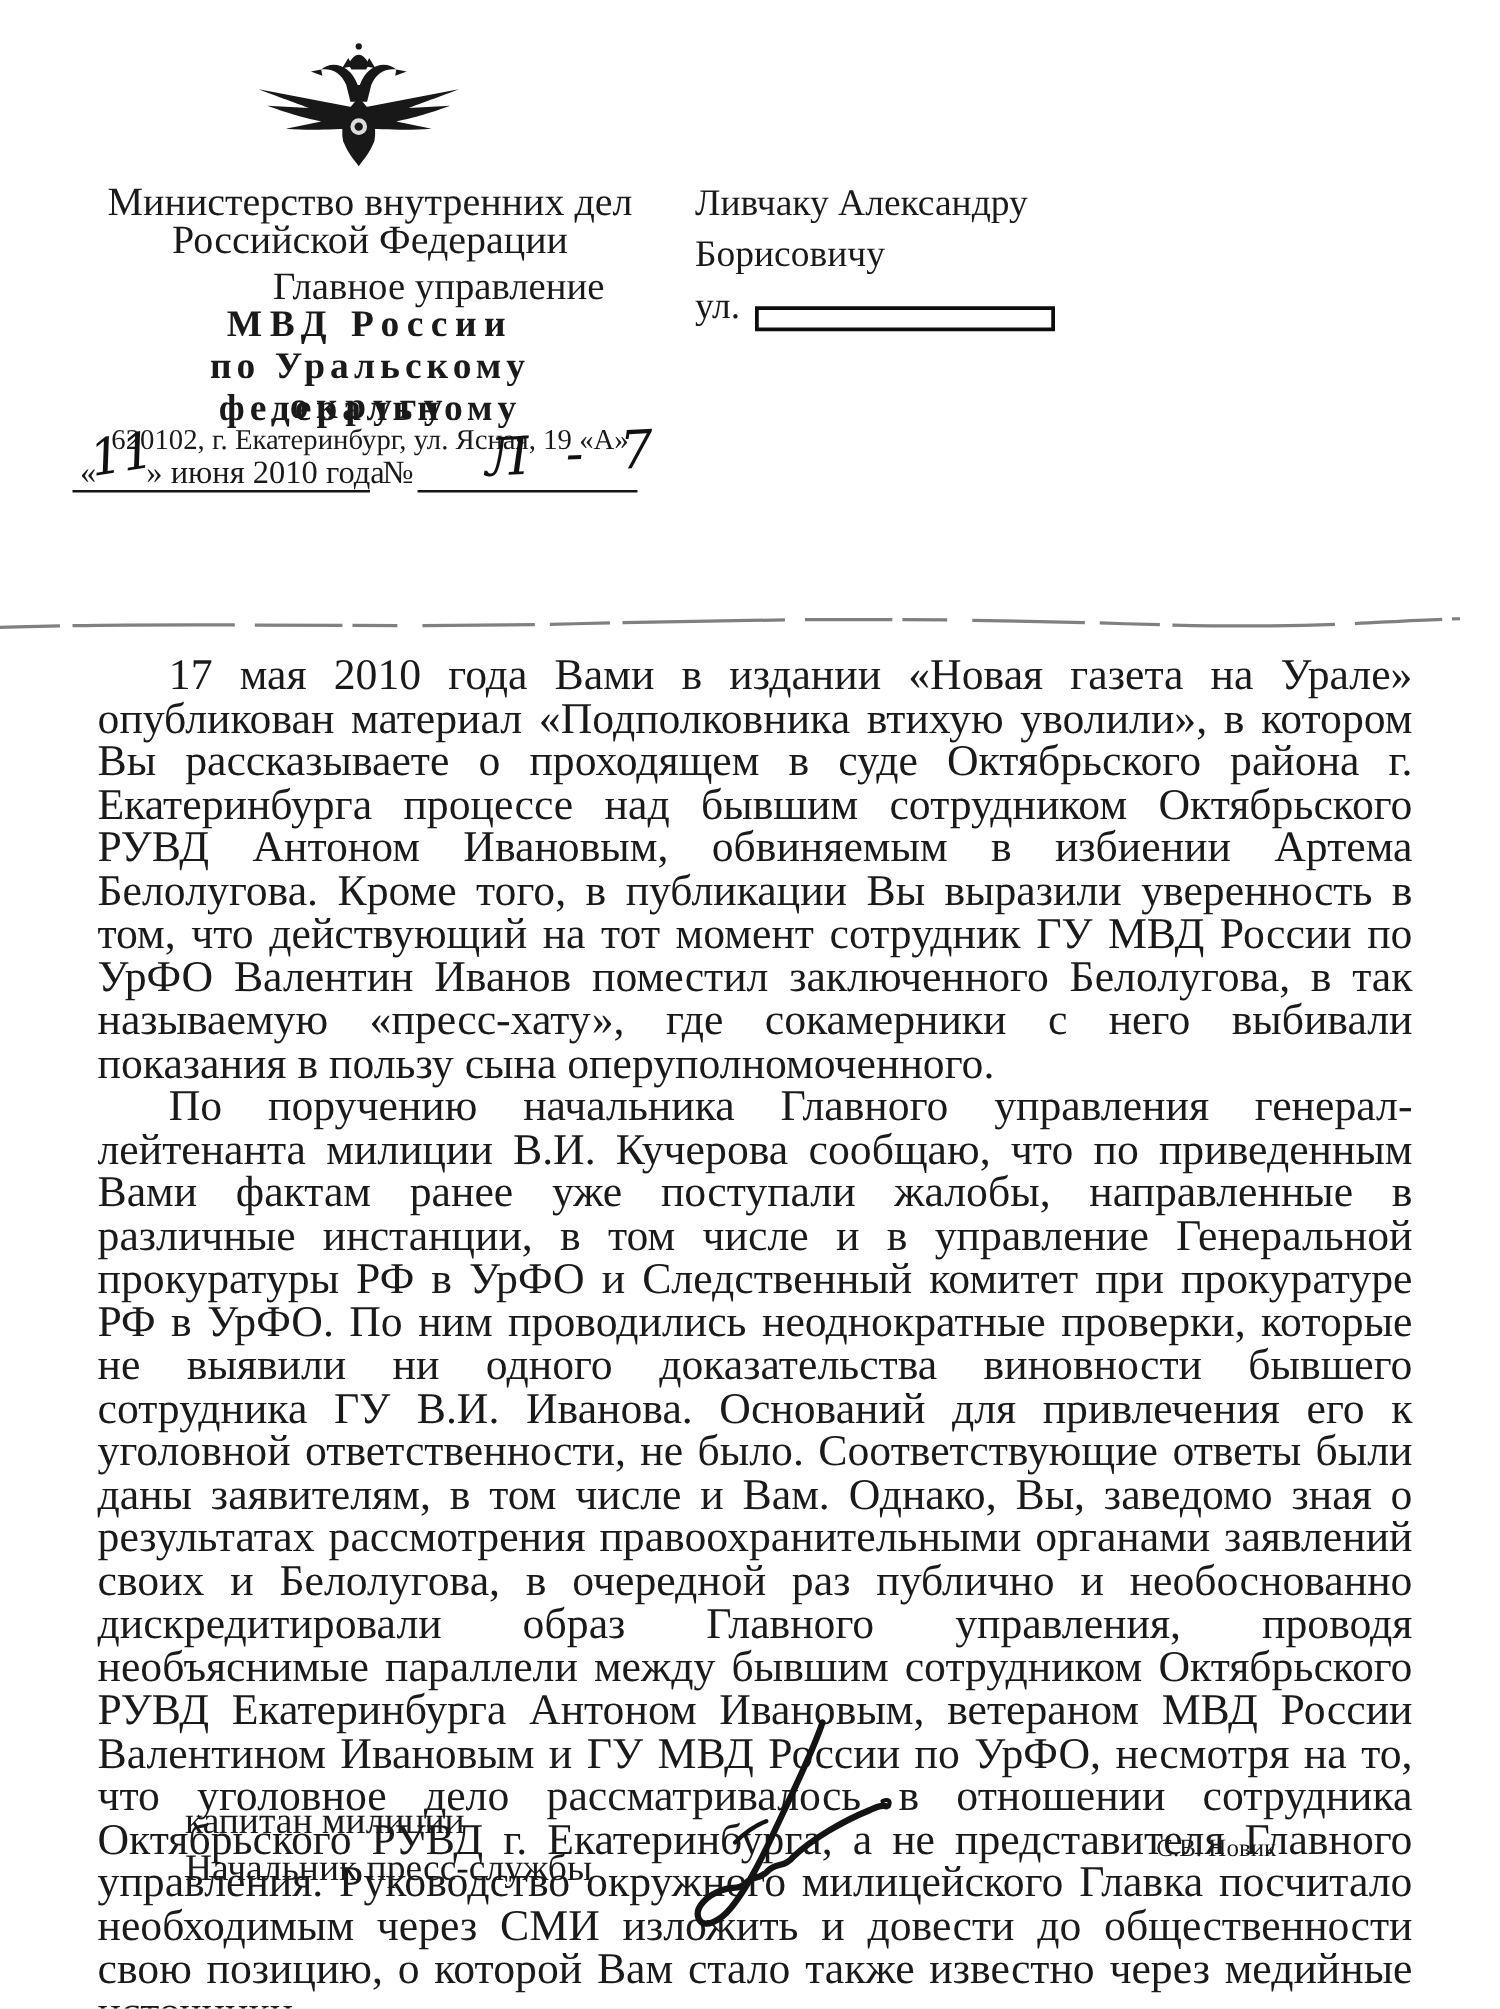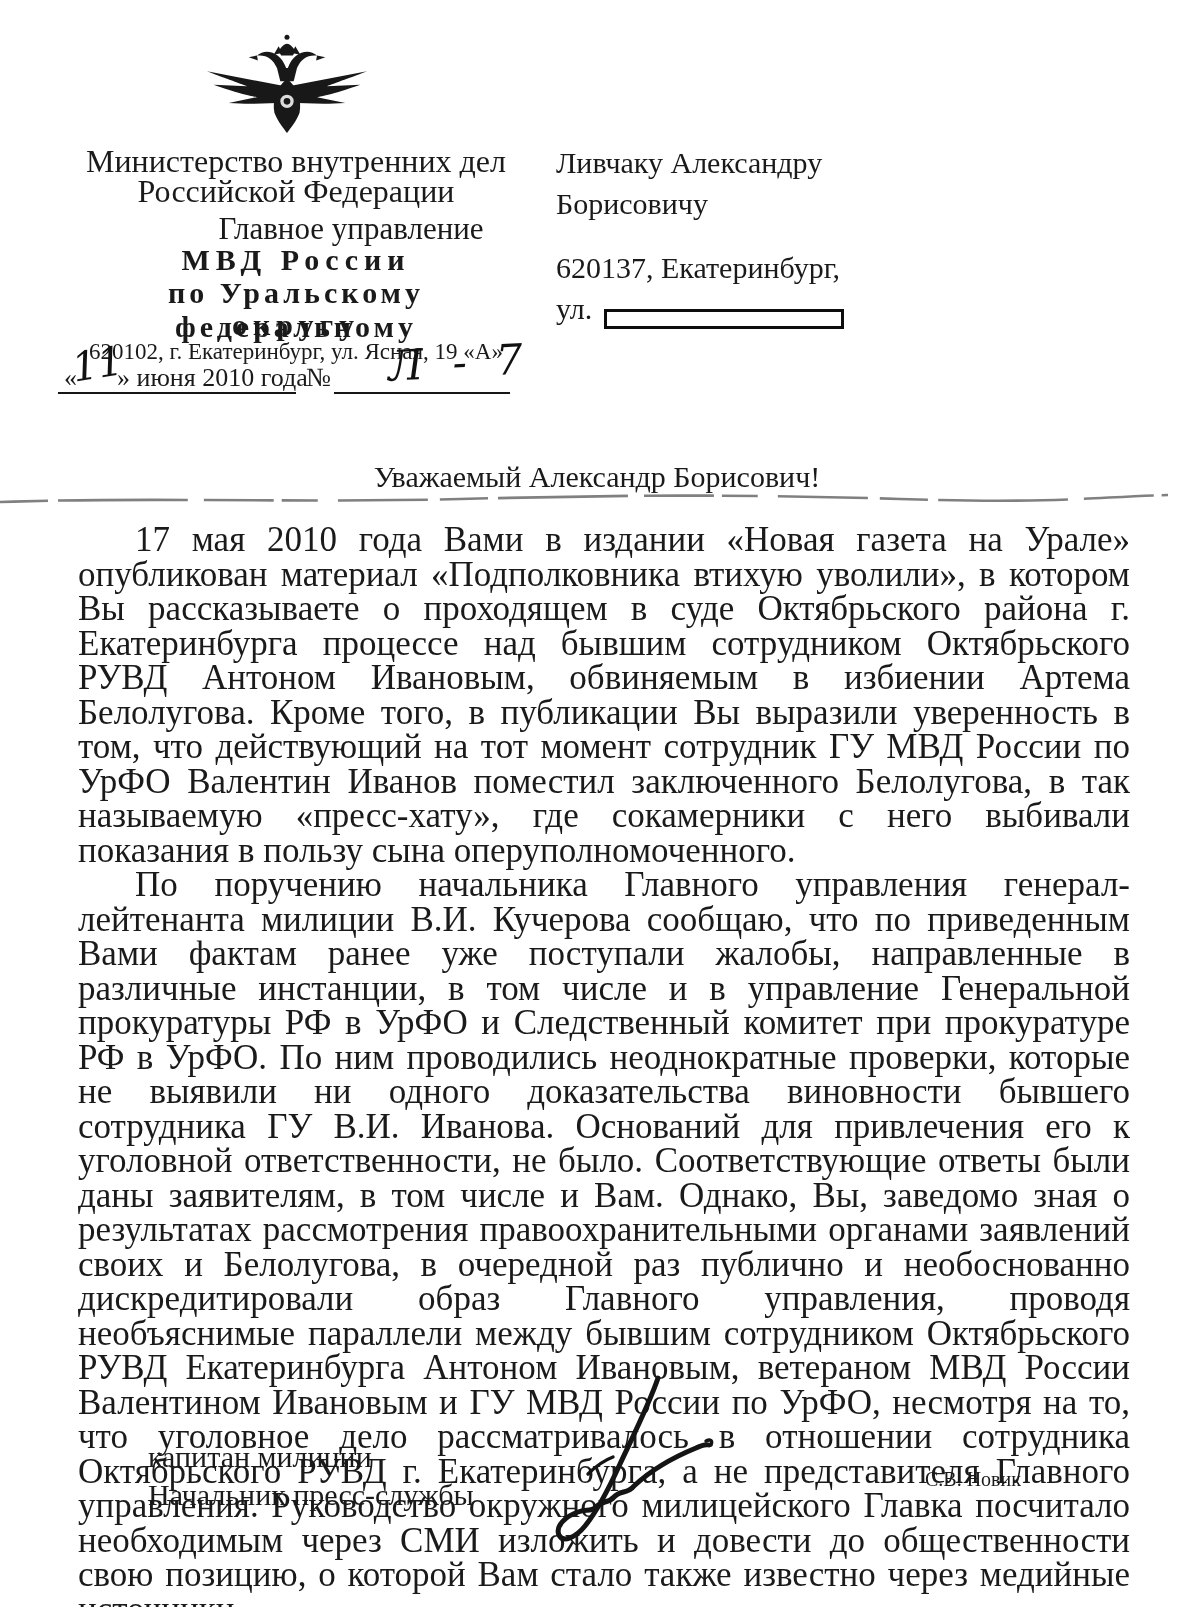--- a/index.html
+++ b/index.html
@@ -105,28 +105,26 @@
   <div class="abs date-printed"><span>«</span><span class="day-gap"></span><span>» июня 2010 года</span></div>
   <div class="abs hw hw-day">11</div>
   <div class="abs num-sign">№</div>
   <div class="abs hw hw-num">Л - 7</div>
   <div class="abs uline uline1"></div>
   <div class="abs uline uline2"></div>
 
   <div class="abs recipient">
     <div>Ливчаку Александру</div>
     <div>Борисовичу</div>
-    <div class="recip-addr">620137, Екатеринбург,</div>
     <div class="street-row">
       <span>ул.</span>
       <span class="redaction-box"></span>
     </div>
   </div>
 
-  <div class="abs salutation">Уважаемый Александр Борисович!</div>
 
   <svg class="abs fold-svg" width="1200" height="20" aria-hidden="true">
     <path d="M0,14 C150,9 300,15 460,11 S740,6 900,11 S1090,9 1168,7" fill="none" stroke="#4a4a4a" stroke-width="2.6" opacity="0.7" stroke-dasharray="48 10 130 16 70 8 36 20 90 12"></path>
   </svg>
 
   <div class="abs body-text">
     <p>17 мая 2010 года Вами в  издании «Новая газета на Урале» опубликован материал «Подполковника втихую уволили», в котором  Вы рассказываете о проходящем в суде Октябрьского района г. Екатеринбурга процессе над бывшим сотрудником Октябрьского РУВД Антоном Ивановым, обвиняемым  в избиении Артема Белолугова. Кроме того, в публикации  Вы  выразили уверенность в том, что действующий на тот момент сотрудник ГУ МВД России по УрФО Валентин Иванов поместил заключенного Белолугова, в так называемую «пресс-хату», где сокамерники с него выбивали показания в пользу сына оперуполномоченного.</p>
     <p>По поручению начальника Главного управления генерал-лейтенанта милиции В.И. Кучерова сообщаю, что по приведенным Вами фактам ранее уже поступали жалобы, направленные в различные инстанции, в том числе и в управление Генеральной прокуратуры РФ в УрФО и Следственный комитет при прокуратуре РФ в УрФО. По ним проводились неоднократные проверки, которые не выявили ни одного доказательства виновности бывшего сотрудника ГУ В.И. Иванова. Оснований для привлечения его к уголовной ответственности, не было. Соответствующие ответы были даны  заявителям, в том числе  и Вам. Однако, Вы, заведомо зная о результатах рассмотрения правоохранительными  органами заявлений своих и Белолугова, в очередной раз публично и необоснованно дискредитировали образ Главного управления,  проводя необъяснимые параллели между бывшим сотрудником Октябрьского РУВД Екатеринбурга Антоном Ивановым, ветераном МВД России Валентином Ивановым и ГУ МВД России по УрФО, несмотря на то, что уголовное дело рассматривалось в отношении сотрудника Октябрьского РУВД г. Екатеринбурга, а не представителя Главного управления. Руководство окружного милицейского Главка  посчитало необходимым через СМИ изложить и довести до общественности свою позицию,  о которой Вам стало также известно через медийные источники.</p>
   </div>
 

